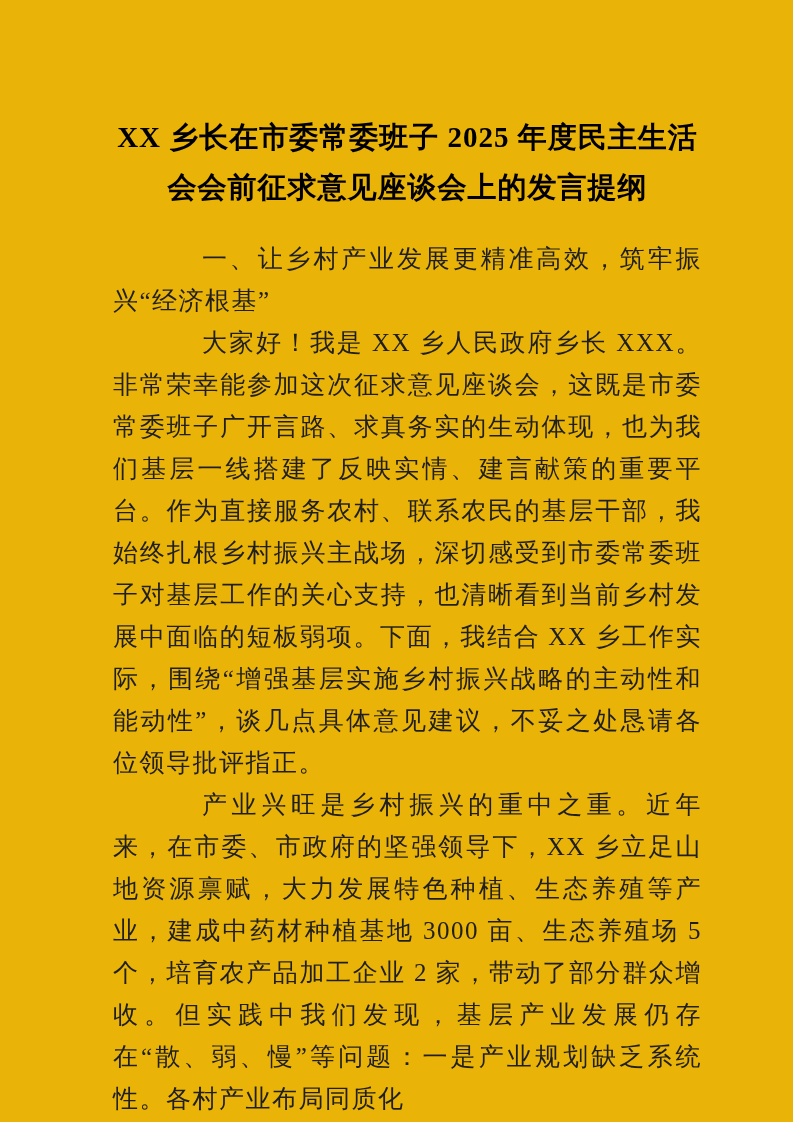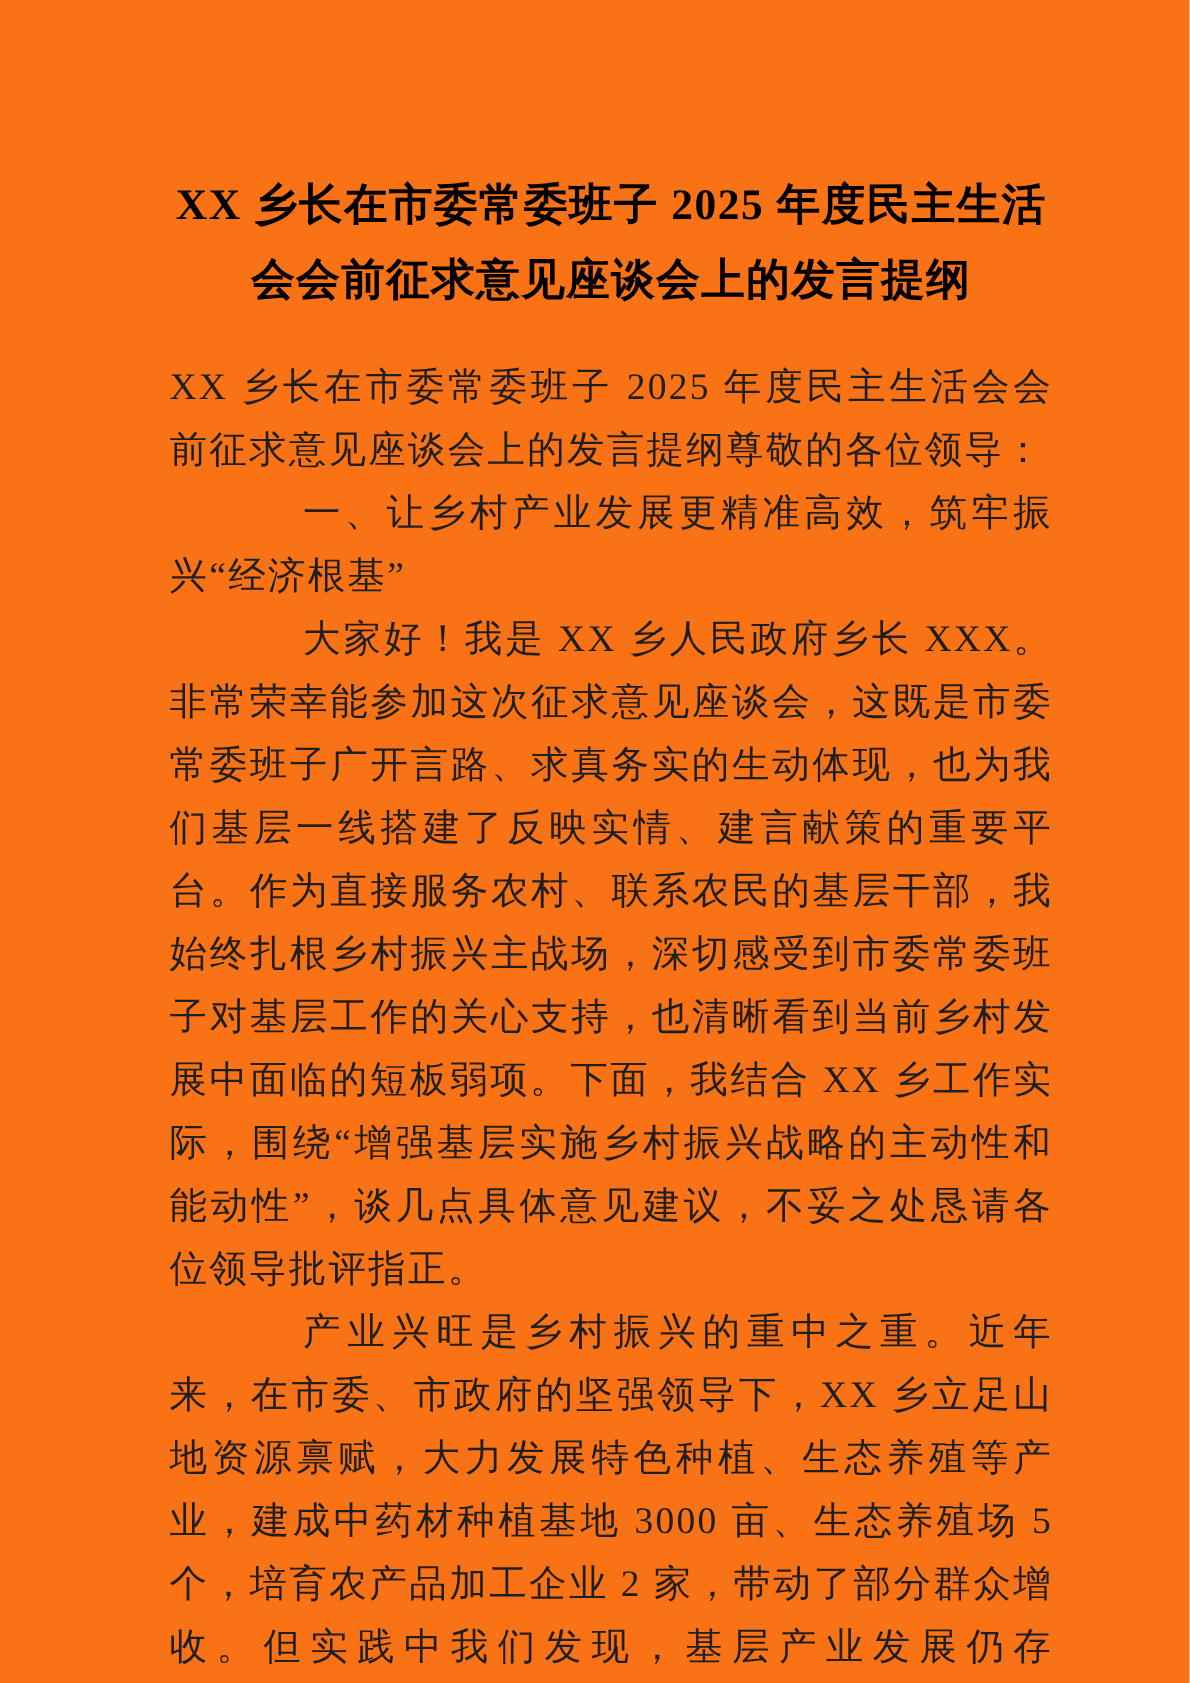--- a/index.html
+++ b/index.html
@@ -5,21 +5,21 @@
   html, body {
     margin: 0;
     padding: 0;
     background: #ffffff;
   }
   .page {
     position: relative;
     width: 793px;
     height: 1122px;
     margin: 0 auto;
-    background: #f97316;
+    background: #eab308;
     overflow: hidden;
     font-family: "Liberation Serif", "DejaVu Serif", serif;
   }
   .doc {
     padding: 112px 91px 0 113px;
   }
   .title {
     margin: 0;
     font-size: 29px;
     line-height: 50px;
@@ -48,19 +48,18 @@
     text-indent: 0;
   }
 </style>
 </head>
 <body>
 
 <div class="page">
   <div class="doc">
     <h1 class="title">XX 乡长在市委常委班子 2025 年度民主生活会会前征求意见座谈会上的发言提纲</h1>
     <div class="doc-body">
-      <p class="para no-indent">XX 乡长在市委常委班子 2025 年度民主生活会会前征求意见座谈会上的发言提纲尊敬的各位领导：</p>
       <p class="para indent">一、让乡村产业发展更精准高效，筑牢振兴“经济根基”</p>
       <p class="para indent">大家好！我是 XX 乡人民政府乡长 XXX。非常荣幸能参加这次征求意见座谈会，这既是市委常委班子广开言路、求真务实的生动体现，也为我们基层一线搭建了反映实情、建言献策的重要平台。作为直接服务农村、联系农民的基层干部，我始终扎根乡村振兴主战场，深切感受到市委常委班子对基层工作的关心支持，也清晰看到当前乡村发展中面临的短板弱项。下面，我结合 XX 乡工作实际，围绕“增强基层实施乡村振兴战略的主动性和能动性”，谈几点具体意见建议，不妥之处恳请各位领导批评指正。</p>
       <p class="para indent">产业兴旺是乡村振兴的重中之重。近年来，在市委、市政府的坚强领导下，XX 乡立足山地资源禀赋，大力发展特色种植、生态养殖等产业，建成中药材种植基地 3000 亩、生态养殖场 5 个，培育农产品加工企业 2 家，带动了部分群众增收。但实践中我们发现，基层产业发展仍存在“散、弱、慢”等问题：一是产业规划缺乏系统性。各村产业布局同质化</p>
     </div>
   </div>
 </div>
 
 </body></html>

